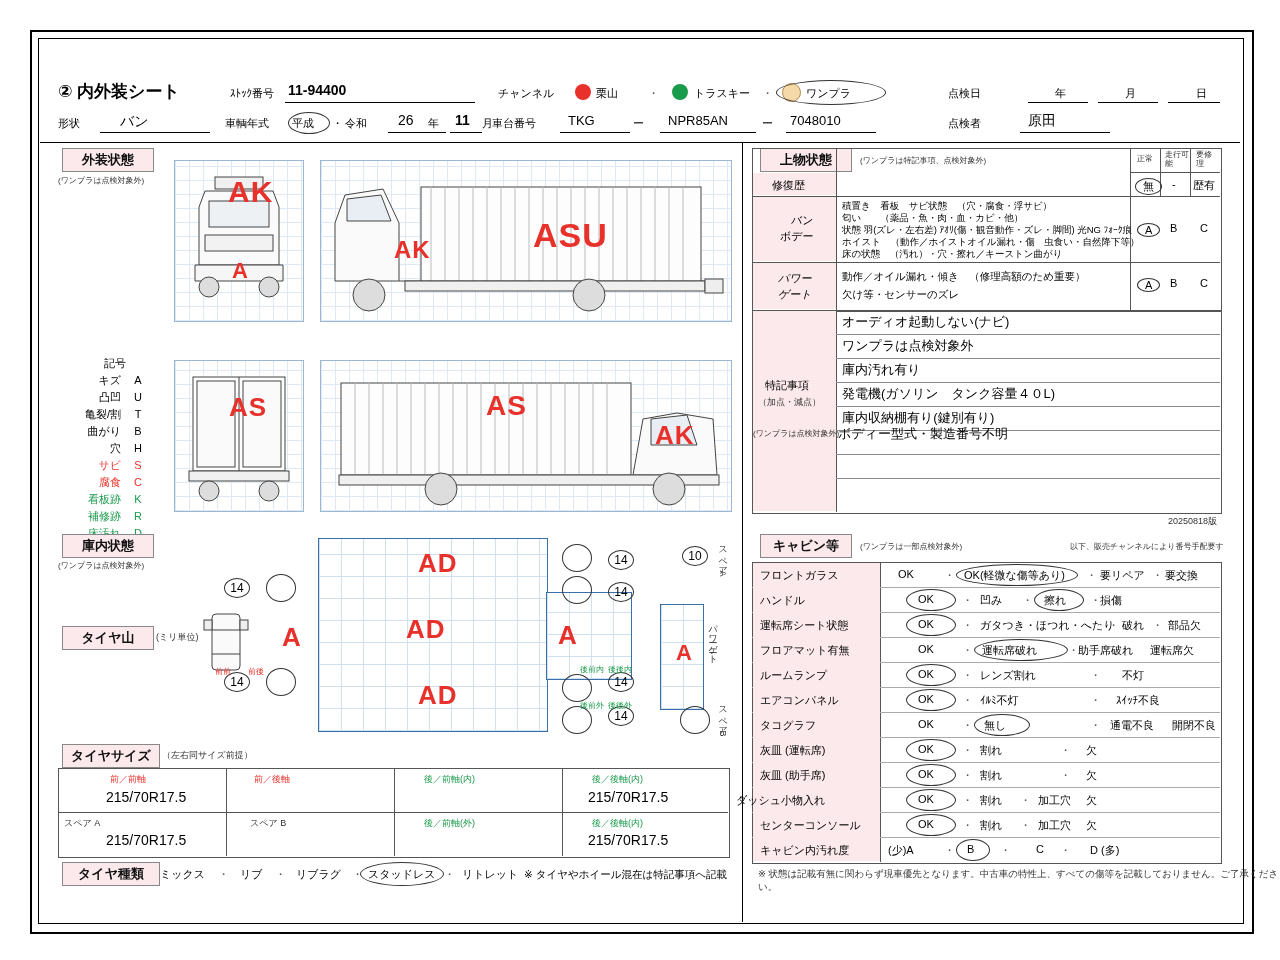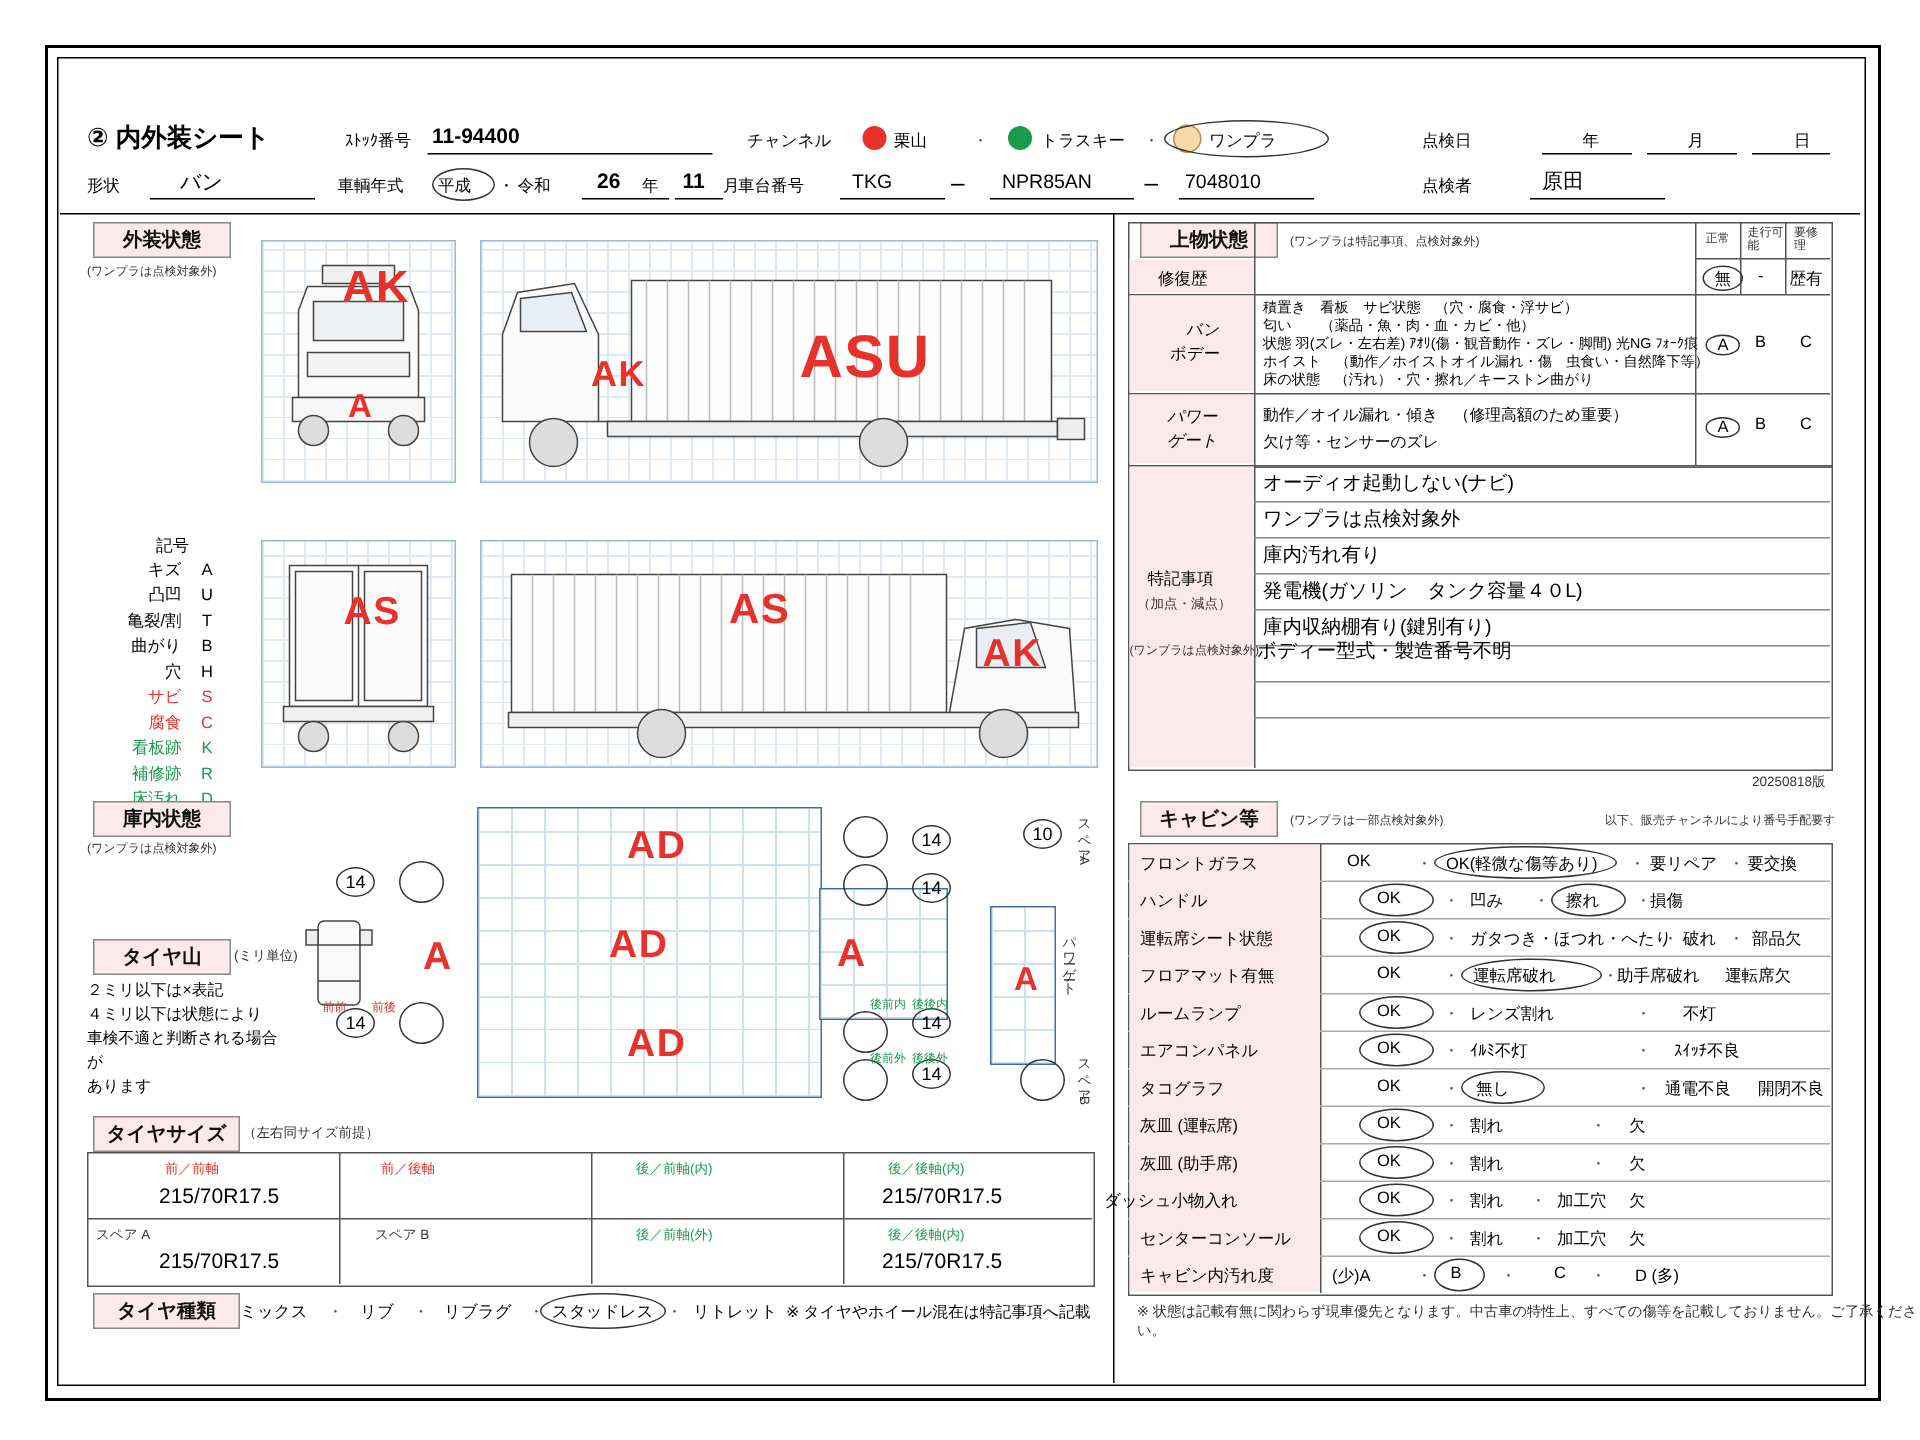--- a/index.html
+++ b/index.html
@@ -65,21 +65,21 @@
 
   <div class="abs lbl" style="left:58px;top:116px;">形状</div>
   <div class="abs" style="left:120px;top:113px;font-size:14px;">バン</div>
   <div class="hr" style="left:100px;top:132px;width:110px;"></div>
 
   <div class="abs lbl" style="left:225px;top:116px;">車輌年式</div>
   <div class="abs lbl" style="left:292px;top:116px;">平成</div>
   <div class="abs" style="left:288px;top:112px;width:40px;height:20px;border:1.3px solid #333;border-radius:50%;"></div>
   <div class="abs lbl" style="left:332px;top:116px;">・</div>
   <div class="abs lbl" style="left:345px;top:116px;">令和</div>
-  <div class="abs" style="left:398px;top:112px;font-size:14px;font-weight:bold;">26</div>
+  <div class="abs" style="left:398px;top:112px;font-size:14px;font-weight:normal;">26</div>
   <div class="abs lbl" style="left:428px;top:116px;">年</div>
   <div class="abs" style="left:455px;top:112px;font-size:14px;font-weight:bold;">11</div>
   <div class="abs lbl" style="left:482px;top:116px;">月</div>
   <div class="hr" style="left:388px;top:132px;width:58px;"></div>
   <div class="hr" style="left:450px;top:132px;width:32px;"></div>
 
   <div class="abs lbl" style="left:492px;top:116px;">車台番号</div>
   <div class="abs" style="left:568px;top:113px;font-size:13px;">TKG</div>
   <div class="abs lbl" style="left:633px;top:116px;">ー</div>
   <div class="abs" style="left:668px;top:113px;font-size:13px;">NPR85AN</div>
@@ -143,21 +143,21 @@
         </g>
         <line x1="78" y1="120" x2="400" y2="120"></line>
         <rect x="84" y="120" width="300" height="10" fill="#f0f0f0"></rect>
         <circle cx="48" cy="134" r="16" fill="#ddd"></circle>
         <circle cx="268" cy="134" r="16" fill="#ddd"></circle>
         <rect x="384" y="118" width="18" height="14" fill="#eee"></rect>
       </g>
     </svg>
   </div>
   <div class="mark" style="left:394px;top:236px;font-size:24px;">AK</div>
-  <div class="mark" style="left:533px;top:216px;font-size:40px;">ASU</div>
+  <div class="mark" style="left:533px;top:216px;font-size:34px;">ASU</div>
 
   <div class="abs" style="left:104px;top:356px;font-size:11px;">記号</div>
   <div class="abs" style="left:58px;top:372px;width:100px;">
     <table style="font-size:11px;line-height:15px;">
       <tbody>
           <tr>
             <td style="text-align:right;width:62px;">キズ</td>
             <td style="width:30px;text-align:center;">A</td>
           </tr>
       <tr>
@@ -298,24 +298,20 @@
 
   <div class="abs tiny" style="left:215px;top:666px;color:#e8312a;">前前</div>
   <div class="abs tiny" style="left:248px;top:666px;color:#e8312a;">前後</div>
   <div class="abs tiny" style="left:580px;top:664px;color:#1a9a4b;">後前内</div>
   <div class="abs tiny" style="left:580px;top:700px;color:#1a9a4b;">後前外</div>
   <div class="abs tiny" style="left:608px;top:664px;color:#1a9a4b;">後後内</div>
   <div class="abs tiny" style="left:608px;top:700px;color:#1a9a4b;">後後外</div>
 
   <div class="abs sec-label" style="left:62px;top:626px;width:90px;height:22px;line-height:22px;">タイヤ山</div>
   <div class="abs tiny2" style="left:156px;top:631px;">(ミリ単位)</div>
-  <div class="abs" style="left:58px;top:652px;width:130px;font-size:10.5px;line-height:16px;white-space:pre-line;">２ミリ以下は×表記
-４ミリ以下は状態により
-車検不適と判断される場合が
-あります</div>
 
   <div class="abs sec-label" style="left:62px;top:744px;width:96px;height:22px;line-height:22px;">タイヤサイズ</div>
   <div class="abs tiny2" style="left:162px;top:749px;">（左右同サイズ前提）</div>
 
   <div class="abs" style="left:58px;top:768px;width:670px;height:88px;border:1px solid #555;"></div>
   <div class="hr" style="left:58px;top:812px;width:670px;background:#555;"></div>
   <div class="vr" style="left:226px;top:768px;height:88px;background:#555;"></div>
   <div class="vr" style="left:394px;top:768px;height:88px;background:#555;"></div>
   <div class="vr" style="left:562px;top:768px;height:88px;background:#555;"></div>
 

